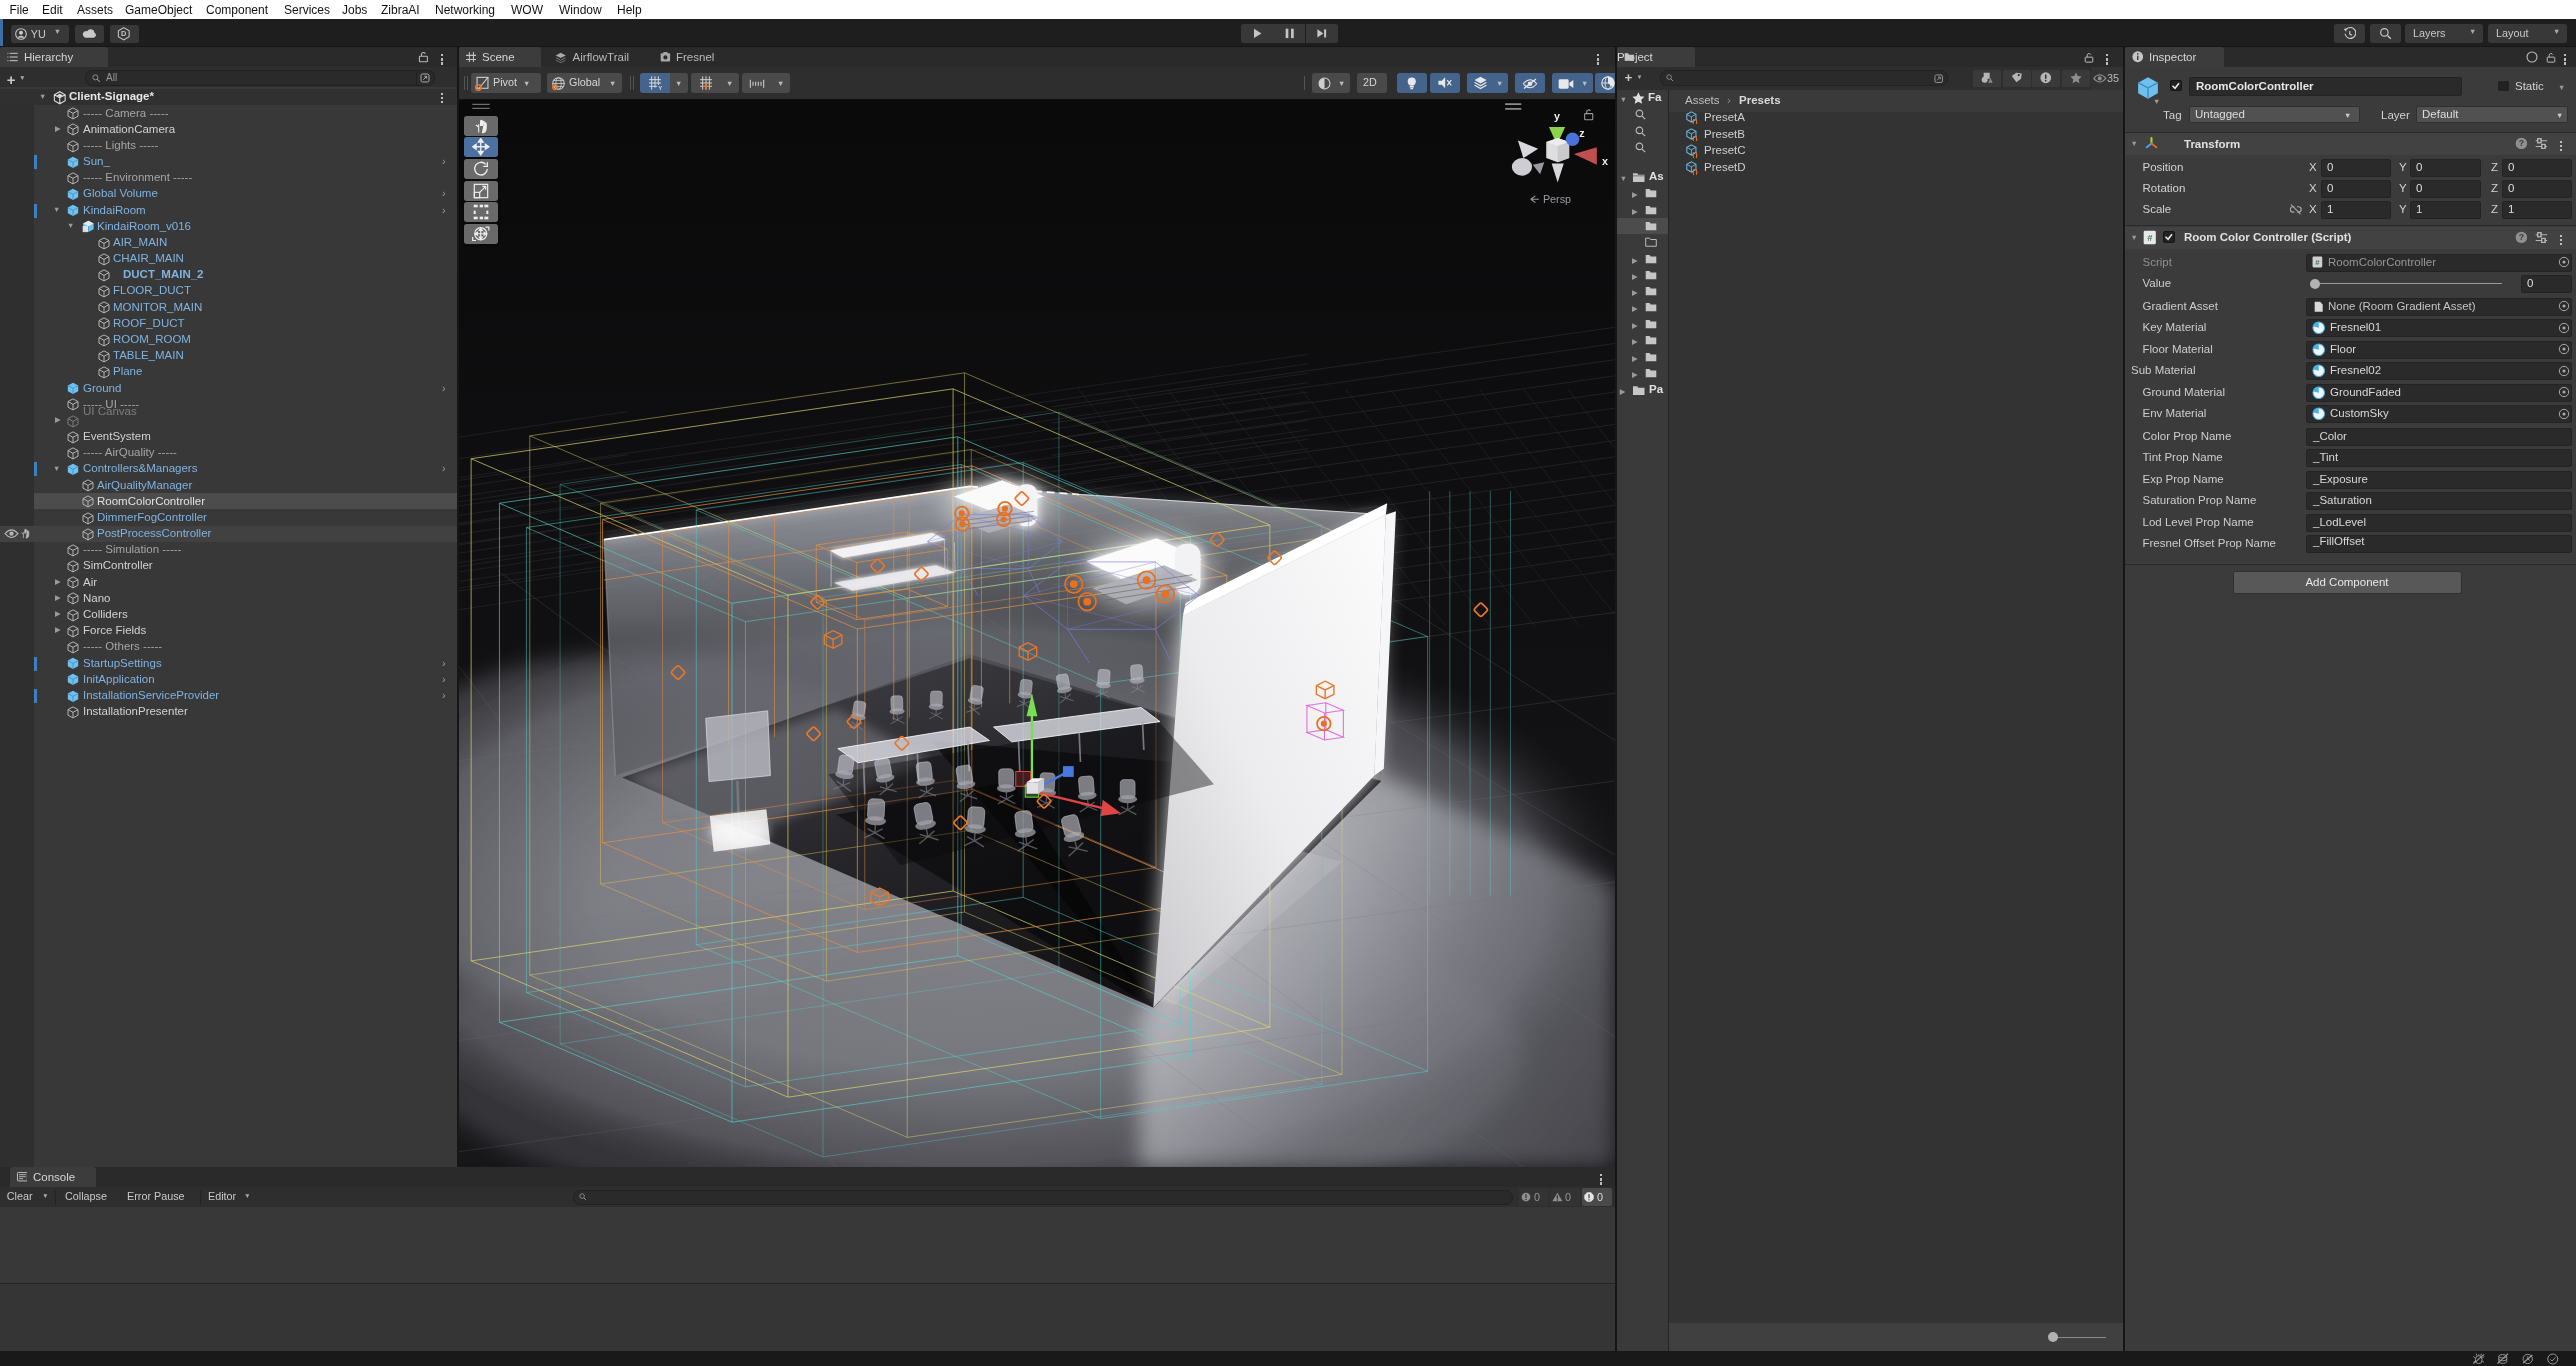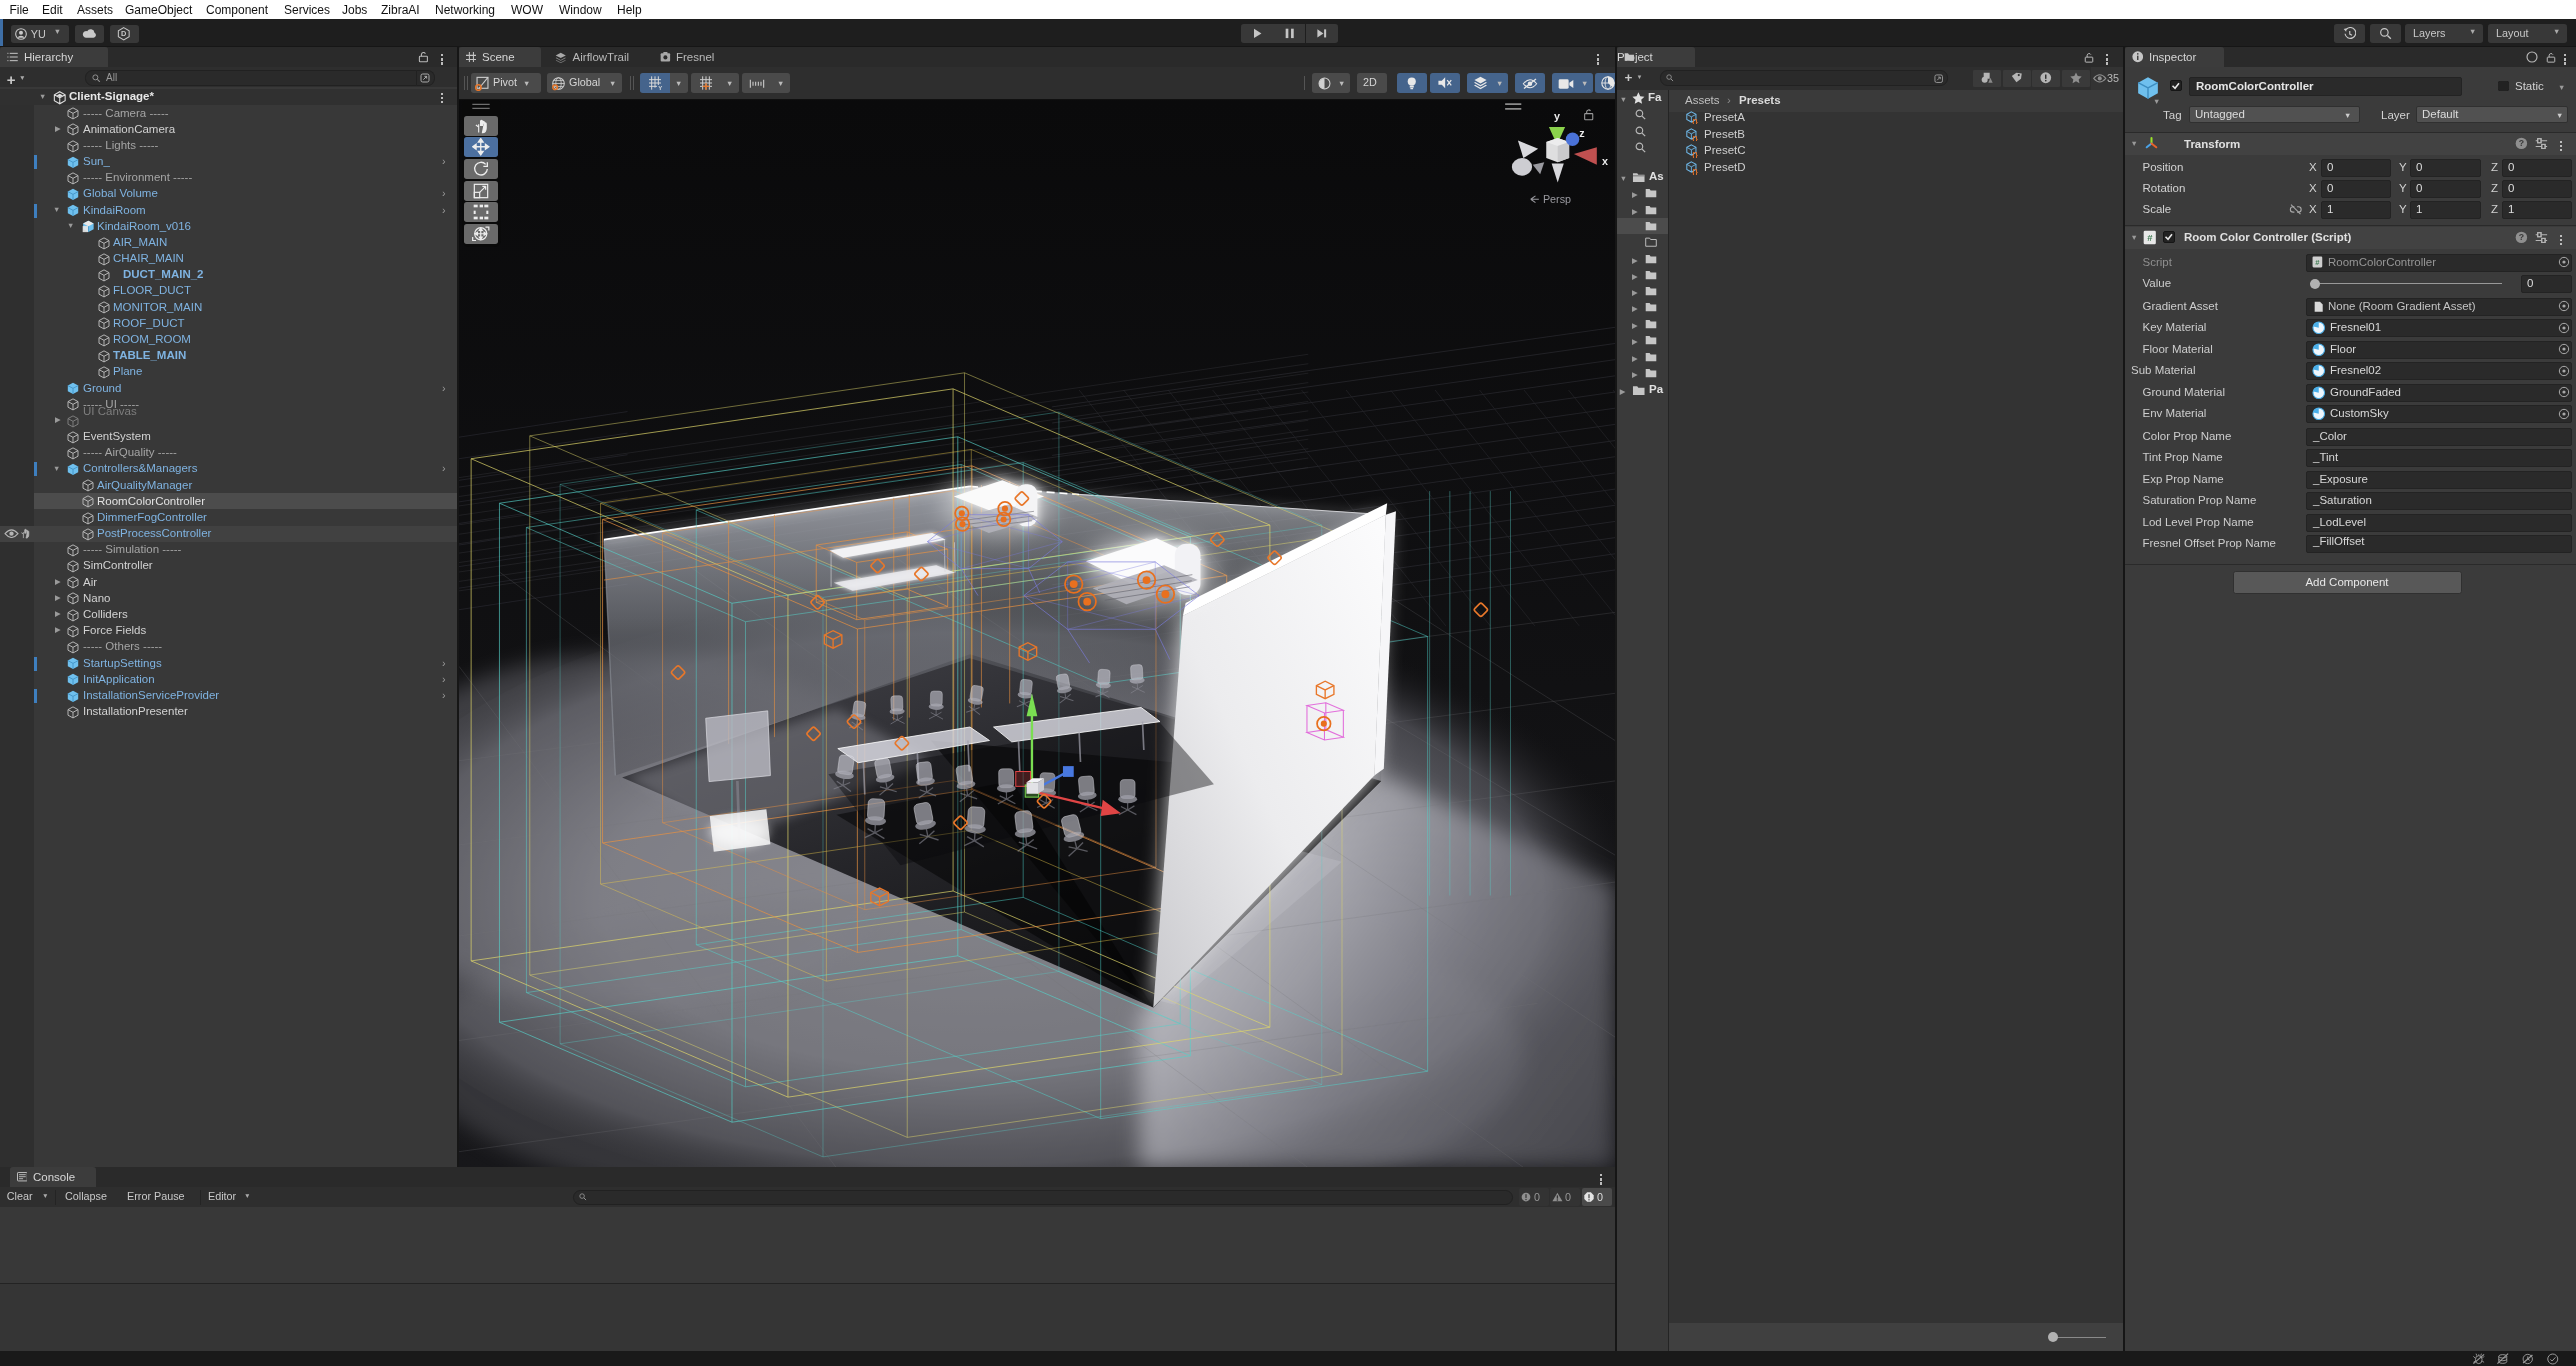--- a/index.html
+++ b/index.html
@@ -238,21 +238,21 @@
 <span style="position:absolute;left:113px;top:228px;color:#7fb3e1;font-weight:normal">ROOF_DUCT</span>
 
 <svg width="12" height="12.8" viewBox="0 0 18 19" style="position:absolute;left:98px;top:245px;opacity:1">
         <path d="M9 1.2 L16.5 5.3 V13.7 L9 17.8 L1.5 13.7 V5.3 Z M9 9.4 L1.5 5.3 M9 9.4 L16.5 5.3 M9 9.4 V17.8" fill="none" stroke="#bdbdbd" stroke-width="1.4"></path>
       </svg>
 <span style="position:absolute;left:113px;top:244px;color:#7fb3e1;font-weight:normal">ROOM_ROOM</span>
 
 <svg width="12" height="12.8" viewBox="0 0 18 19" style="position:absolute;left:98px;top:261px;opacity:1">
         <path d="M9 1.2 L16.5 5.3 V13.7 L9 17.8 L1.5 13.7 V5.3 Z M9 9.4 L1.5 5.3 M9 9.4 L16.5 5.3 M9 9.4 V17.8" fill="none" stroke="#bdbdbd" stroke-width="1.4"></path>
       </svg>
-<span style="position:absolute;left:113px;top:260px;color:#7fb3e1;font-weight:bold">TABLE_MAIN</span>
+<span style="position:absolute;left:113px;top:260px;color:#7fb3e1;font-weight:normal">TABLE_MAIN</span>
 
 <svg width="12" height="12.8" viewBox="0 0 18 19" style="position:absolute;left:98px;top:277px;opacity:1">
         <path d="M9 1.2 L16.5 5.3 V13.7 L9 17.8 L1.5 13.7 V5.3 Z M9 9.4 L1.5 5.3 M9 9.4 L16.5 5.3 M9 9.4 V17.8" fill="none" stroke="#bdbdbd" stroke-width="1.4"></path>
       </svg>
 <span style="position:absolute;left:113px;top:276px;color:#7fb3e1;font-weight:normal">Plane</span>
 
 <svg width="12" height="12.8" viewBox="0 0 18 19" style="position:absolute;left:67px;top:293px">
         <path d="M9 1 L16.8 5.3 V13.7 L9 18 L1.2 13.7 V5.3 Z" fill="#6fc0ee"></path>
         <path d="M9 9.4 L1.2 5.3 M9 9.4 L16.8 5.3 M9 9.4 V18" stroke="#3d8dc0" stroke-width="1.2"></path>
       </svg>

